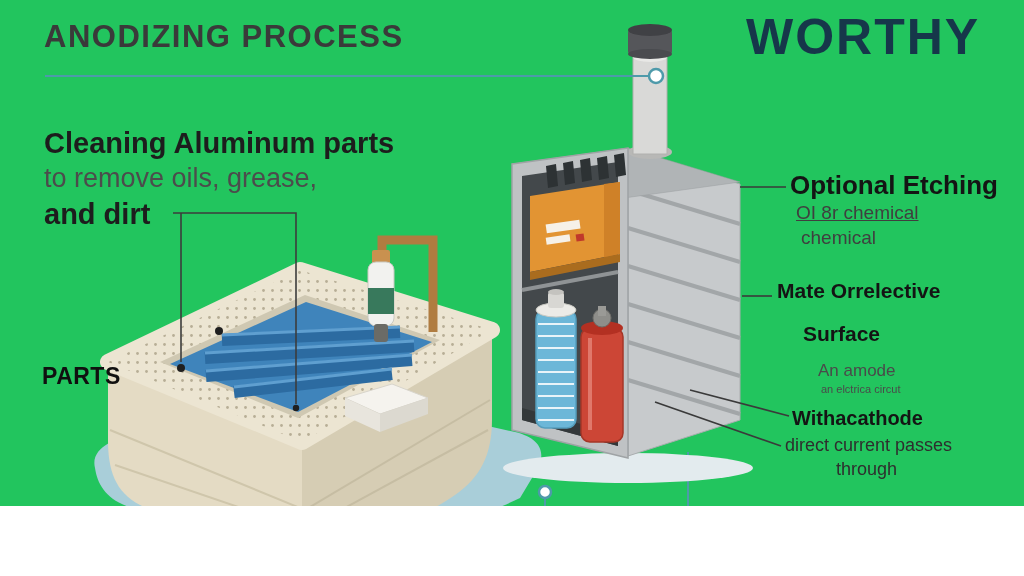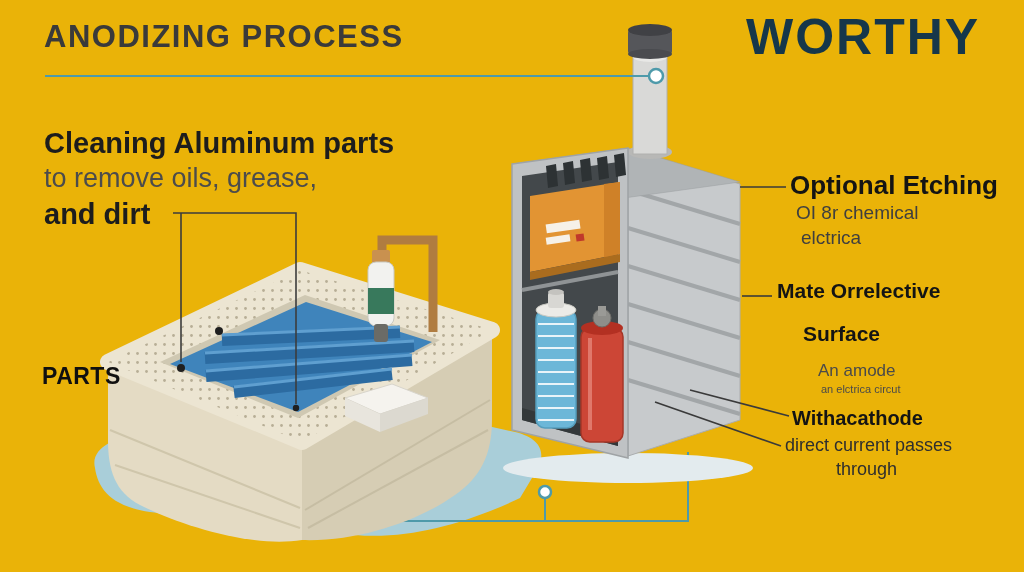--- a/index.html
+++ b/index.html
@@ -1,34 +1,34 @@
 <!DOCTYPE html>
 <html><head>
 <meta charset="utf-8">
 <style>
   html,body{margin:0;padding:0;background:#ffffff;}
   .canvas{
-    position:relative;width:1024px;height:572px;overflow:hidden;background:#eab308;
+    position:relative;width:1024px;height:506px;overflow:hidden;background:#22c55e;
     font-family:"Liberation Sans", sans-serif;
   }
   .canvas .txt{position:absolute;white-space:nowrap;line-height:1.1;}
   .art{position:absolute;left:0;top:0;z-index:1;}
   .txt{z-index:2;}
 
   .title{left:44px;top:20px;font-size:31px;font-weight:600;letter-spacing:1.5px;color:#3a3a3a;}
   .brand{left:746px;top:10px;font-size:50px;font-weight:800;letter-spacing:2px;color:#16374a;}
 
   .note-line1{left:44px;top:128px;font-size:29px;font-weight:700;color:#1d1d1d;}
   .note-line2{left:44px;top:164px;font-size:27px;font-weight:400;color:#4c4c4c;}
   .note-line3{left:44px;top:199px;font-size:29px;font-weight:700;color:#1d1d1d;}
 
   .parts{left:42px;top:364px;font-size:23px;font-weight:800;letter-spacing:.5px;color:#101010;}
 
   .lbl-etching-title{left:790px;top:171px;font-size:26px;font-weight:700;color:#141414;}
-  .lbl-etching-sub1{left:796px;top:203px;font-size:19px;color:#3f3f3f;}
+  .lbl-etching-sub1{left:796px;top:203px;font-size:19px;color:#3f3f3f;text-decoration:underline;}
   .lbl-etching-sub2{left:801px;top:228px;font-size:19px;color:#3f3f3f;}
   .lbl-matte1{left:777px;top:279px;font-size:21px;font-weight:700;color:#141414;}
   .lbl-matte2{left:803px;top:322px;font-size:21px;font-weight:700;color:#141414;}
   .lbl-anode1{left:818px;top:362px;font-size:17px;color:#4a4a4a;}
   .lbl-anode2{left:821px;top:383px;font-size:11px;color:#4a4a4a;}
   .lbl-cathode{left:792px;top:407px;font-size:20px;font-weight:700;color:#141414;}
   .lbl-current1{left:785px;top:436px;font-size:18px;color:#2e2e2e;text-align:right;}
   .lbl-current2{left:836px;top:460px;font-size:18px;color:#2e2e2e;}
 </style>
 </head>
@@ -194,21 +194,21 @@
   <div class="txt note-line1">Cleaning Aluminum parts</div>
 
   <div class="txt brand">WORTHY</div>
   <div class="txt note-line3">and dirt</div>
   <div class="txt note-line2">to remove oils, grease,</div>
 
   <div class="txt parts">PARTS</div>
 
   <div class="txt lbl-etching-title">Optional Etching</div>
   <div class="txt lbl-etching-sub1">OI 8r chemical</div>
-  <div class="txt lbl-etching-sub2">elctrica</div>
+  <div class="txt lbl-etching-sub2">chemical</div>
 
   <div class="txt lbl-matte1">Mate Orrelective</div>
   <div class="txt lbl-matte2">Surface</div>
 
   <div class="txt lbl-anode1">An amode</div>
   <div class="txt lbl-anode2">an elctrica circut</div>
 
   <div class="txt lbl-cathode">Withacathode</div>
 
   <div class="txt lbl-current1">direct current passes</div>

